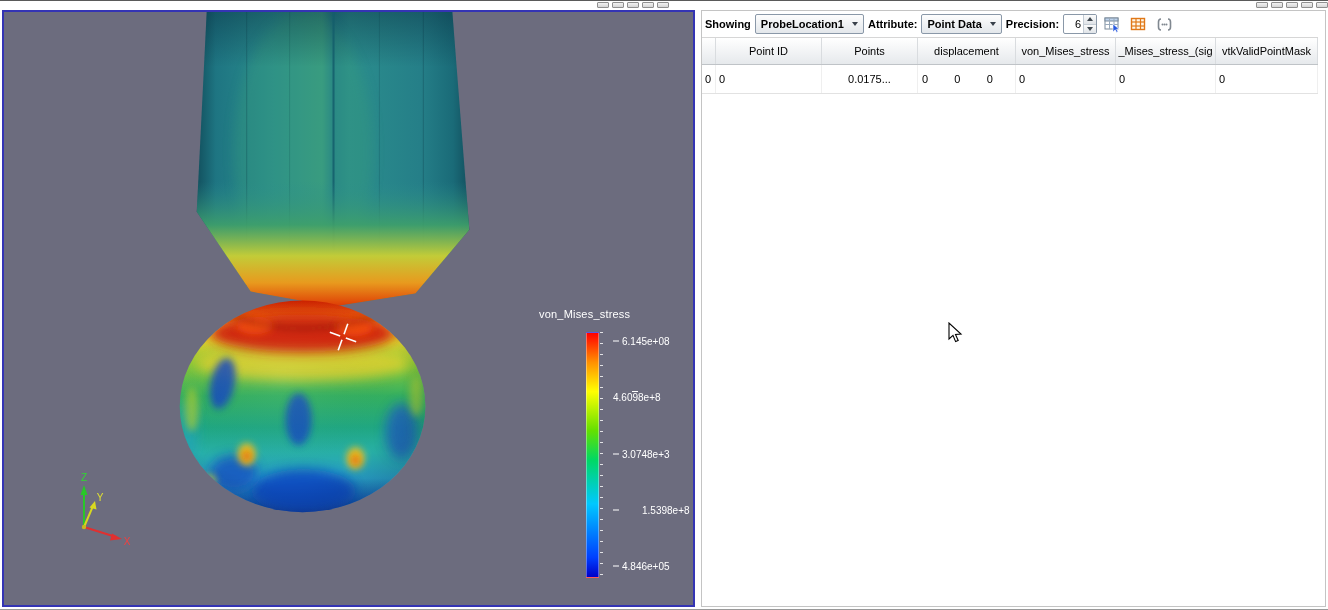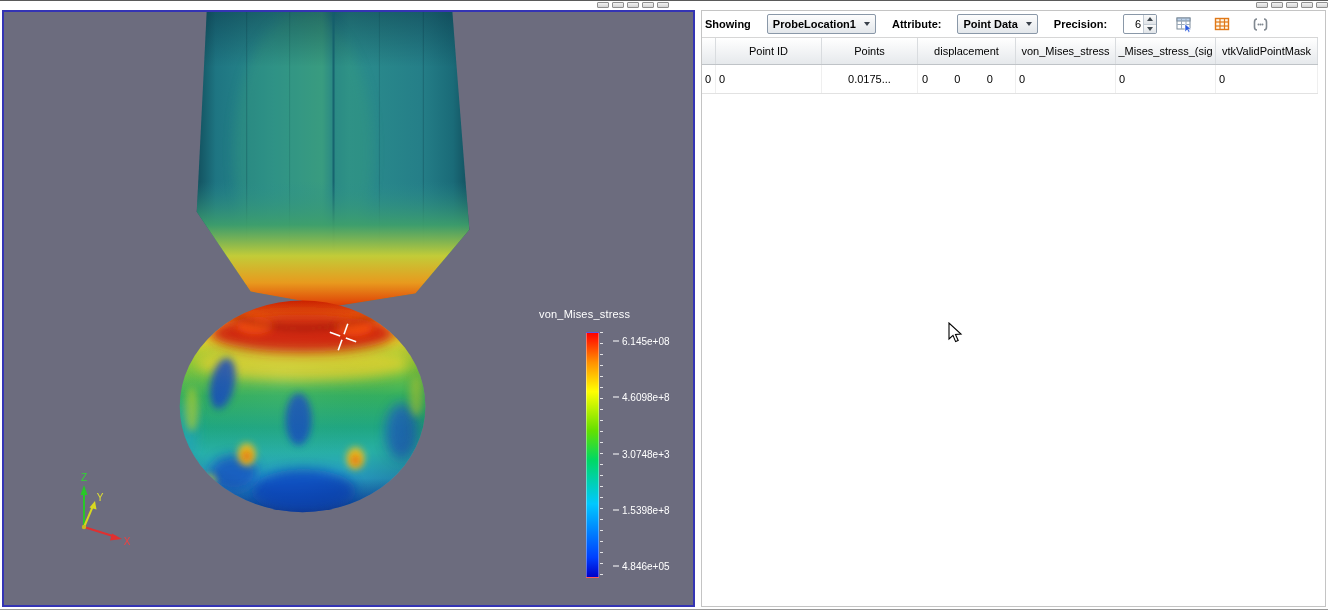--- a/index.html
+++ b/index.html
@@ -48,33 +48,33 @@
   .legend-minorticks {
     position:absolute; left:61px; top:0; width:3px; height:246px;
     background:repeating-linear-gradient(to bottom, #ffffff 0 1px, transparent 1px 11px);
     opacity:0.8;
   }
   .legend-label {
     position:absolute; left:74px; transform:translateY(-50%);
     display:flex; align-items:center; font-size:10px; white-space:nowrap;
   }
   .legend-label .tick { display:inline-block; width:6px; height:1px; background:#fff; margin-right:3px; }
-  .ll0 { top:3.7%; } .ll1 { top:26.5%; } .ll2 { top:49.4%; } .ll3 { top:72.2%; } .ll4 { top:95.1%; }
+  .ll0 { top:3.7%; } .ll1 { top:26.5%;flex-direction:column; } .ll2 { top:49.4%; } .ll3 { top:72.2%;gap:20px; } .ll4 { top:95.1%; }
 
   
   .axes { position:absolute; left:52px; bottom:48px; width:84px; height:88px; }
   .probe { position:absolute; left:315px; top:301px; width:48px; height:48px; }
 
   
   .spreadsheet-view {
     position:absolute; left:701px; top:9px; width:625px; height:597px;
     background:#ffffff; border:1px solid #c4c4c4;
   }
   .ss-toolbar {
-    display:flex; align-items:center; height:26px; padding-left:3px; gap:16px;
+    display:flex; align-items:center; height:26px; padding-left:3px; gap:4px;
     background:#ffffff; font-size:11px;
   }
   .tb-label { font-weight:700; font-size:11px; white-space:nowrap; }
   .combo {
     display:flex; align-items:center; height:20px;
     border:1px solid #8a98a8; border-radius:2px;
     background:linear-gradient(#fdfdfd,#e3e7eb);
     padding:0 5px; font-size:11px; white-space:nowrap; cursor:default;font-weight:bold;
   }
   .combo-arrow {

